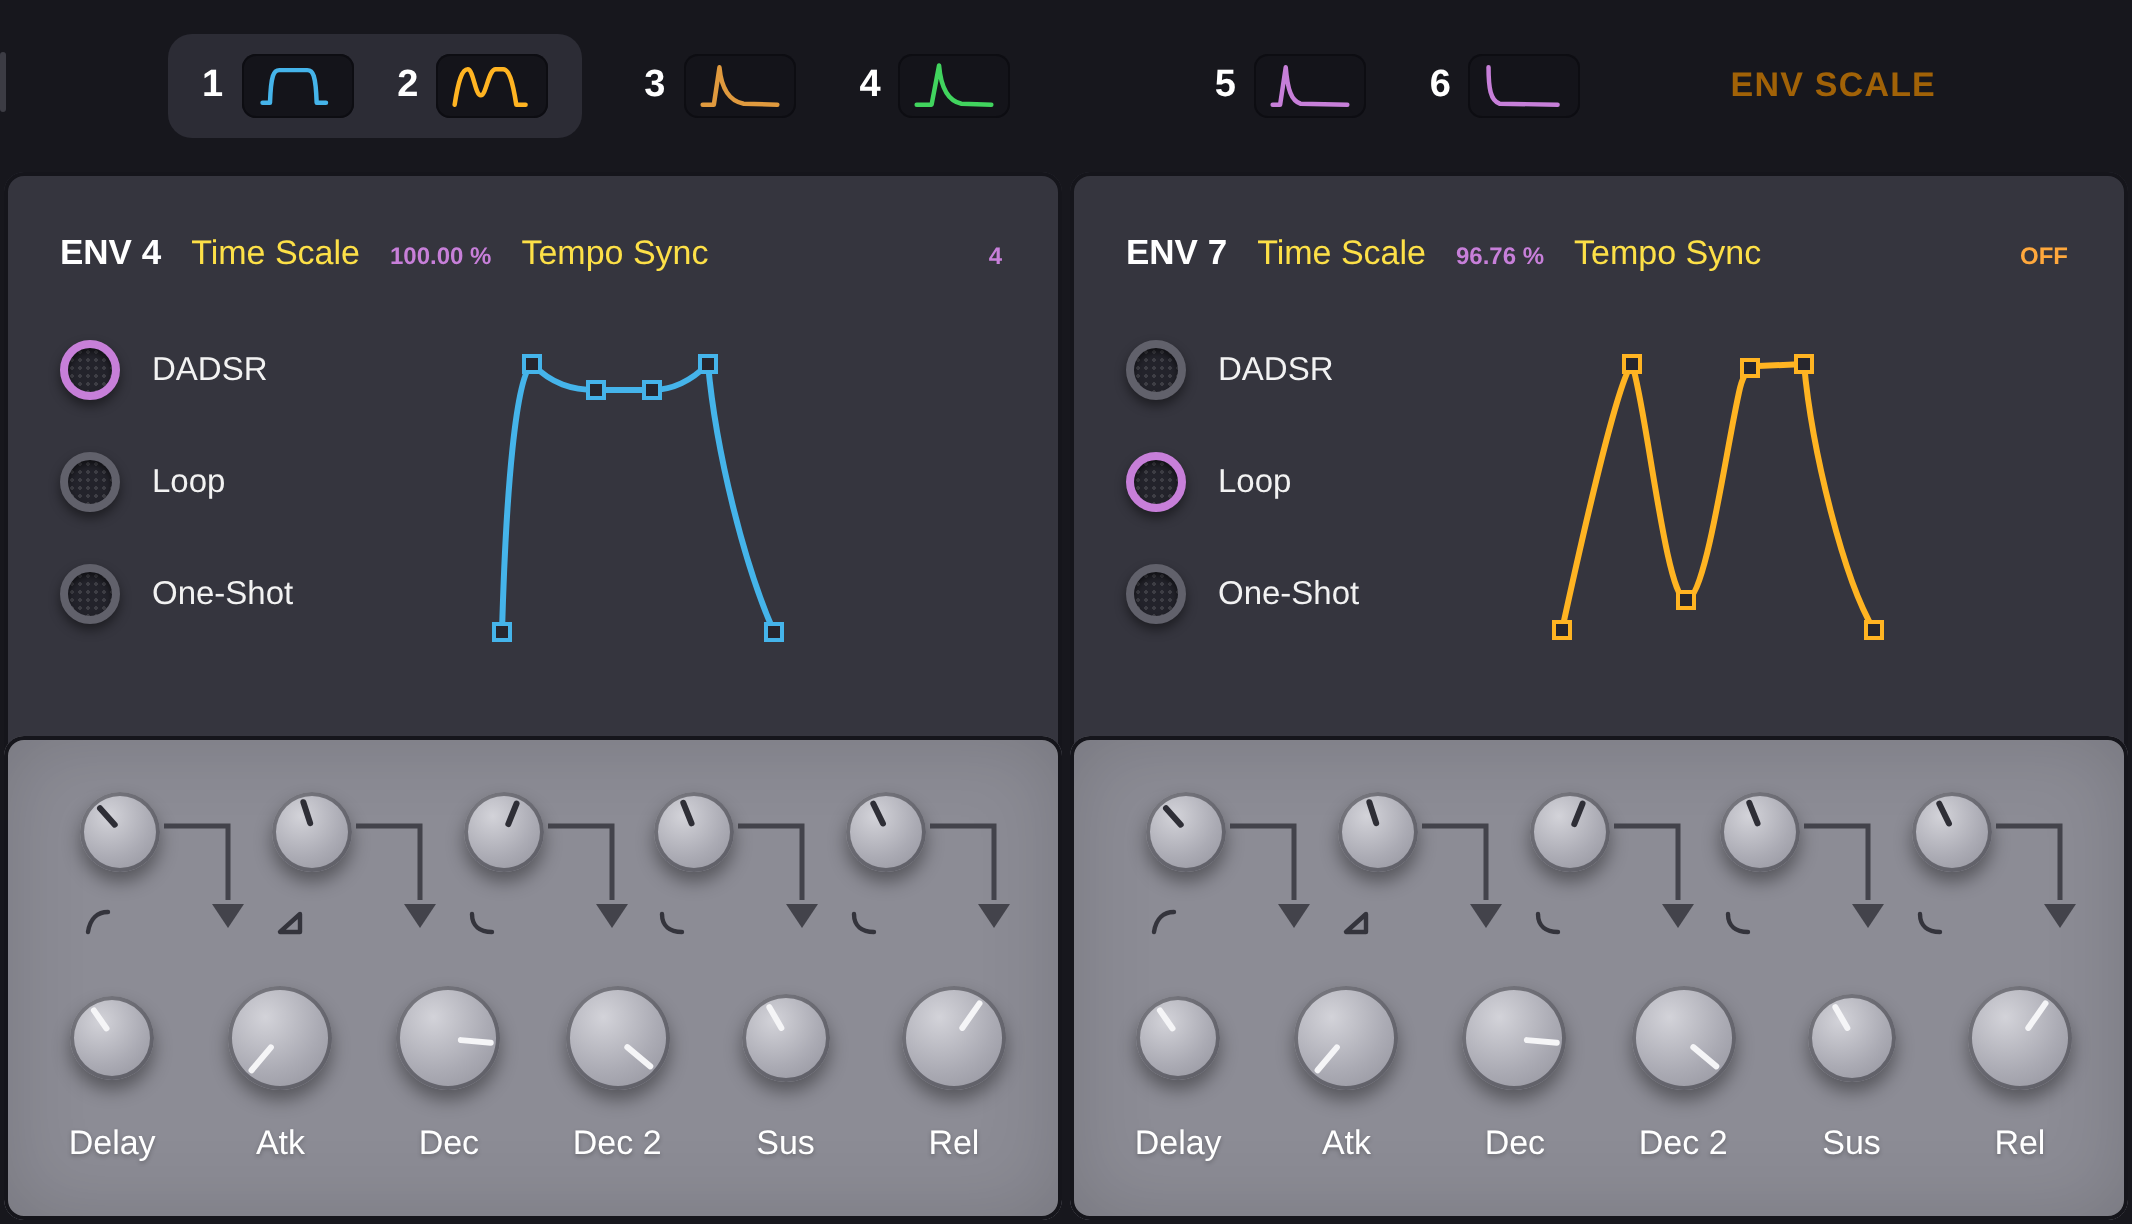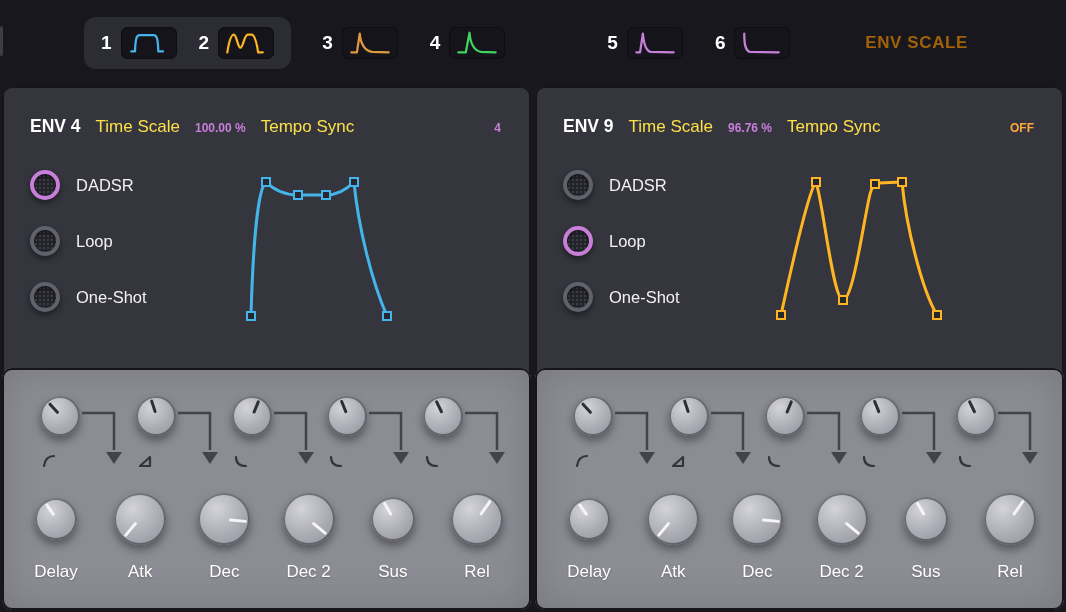--- a/index.html
+++ b/index.html
@@ -292,21 +292,21 @@
               </div>
             </div>
             <div class="stage-label">Rel</div>
           </div>
         </div>
     </div>
   </section>
 
   <section class="panel">
     <header class="panel-header">
-      <span class="env-title">ENV 9</span>
+      <span class="env-title">ENV 7</span>
       <span class="hlabel">Time Scale</span>
       <span class="hvalue" style="color: rgb(199, 127, 217);">96.76 %</span>
       <span class="hlabel">Tempo Sync</span>
       <span class="hvalue last" style="color: rgb(255, 168, 60);">OFF</span>
     </header>
     <div class="modes">
         <div class="mode">
           <span class="radio"></span>
           <span class="mode-label">DADSR</span>
         </div>

